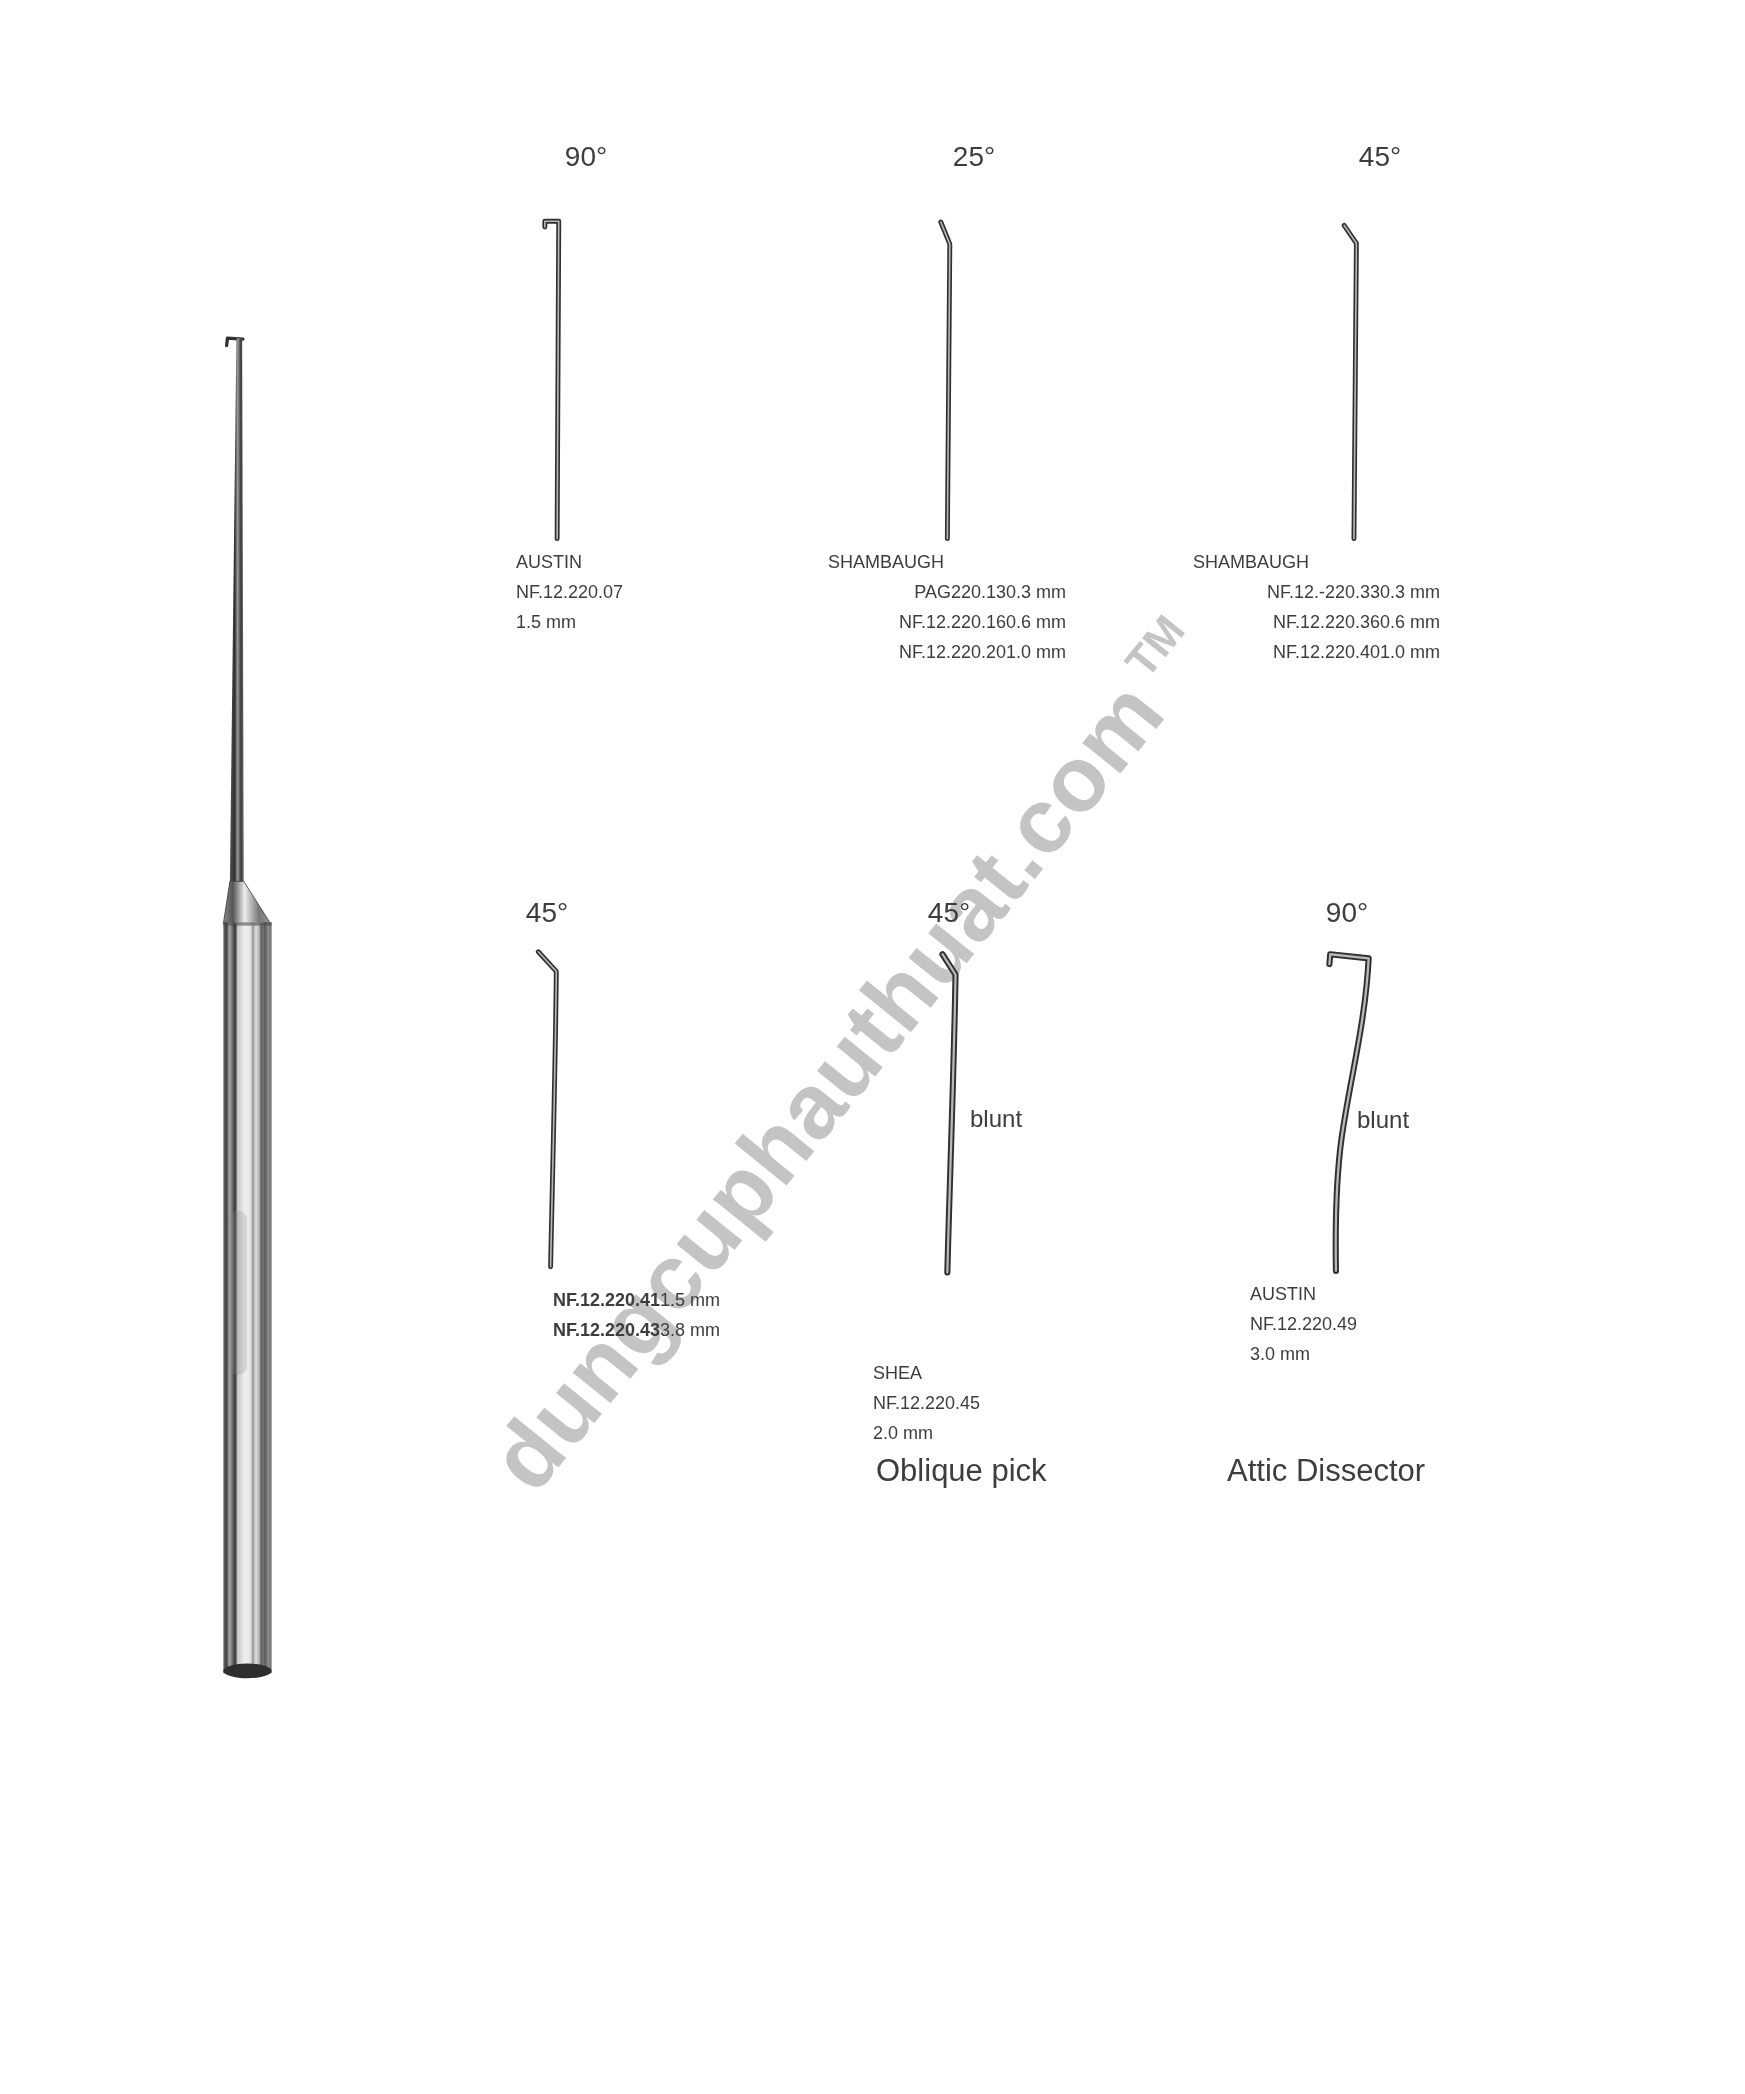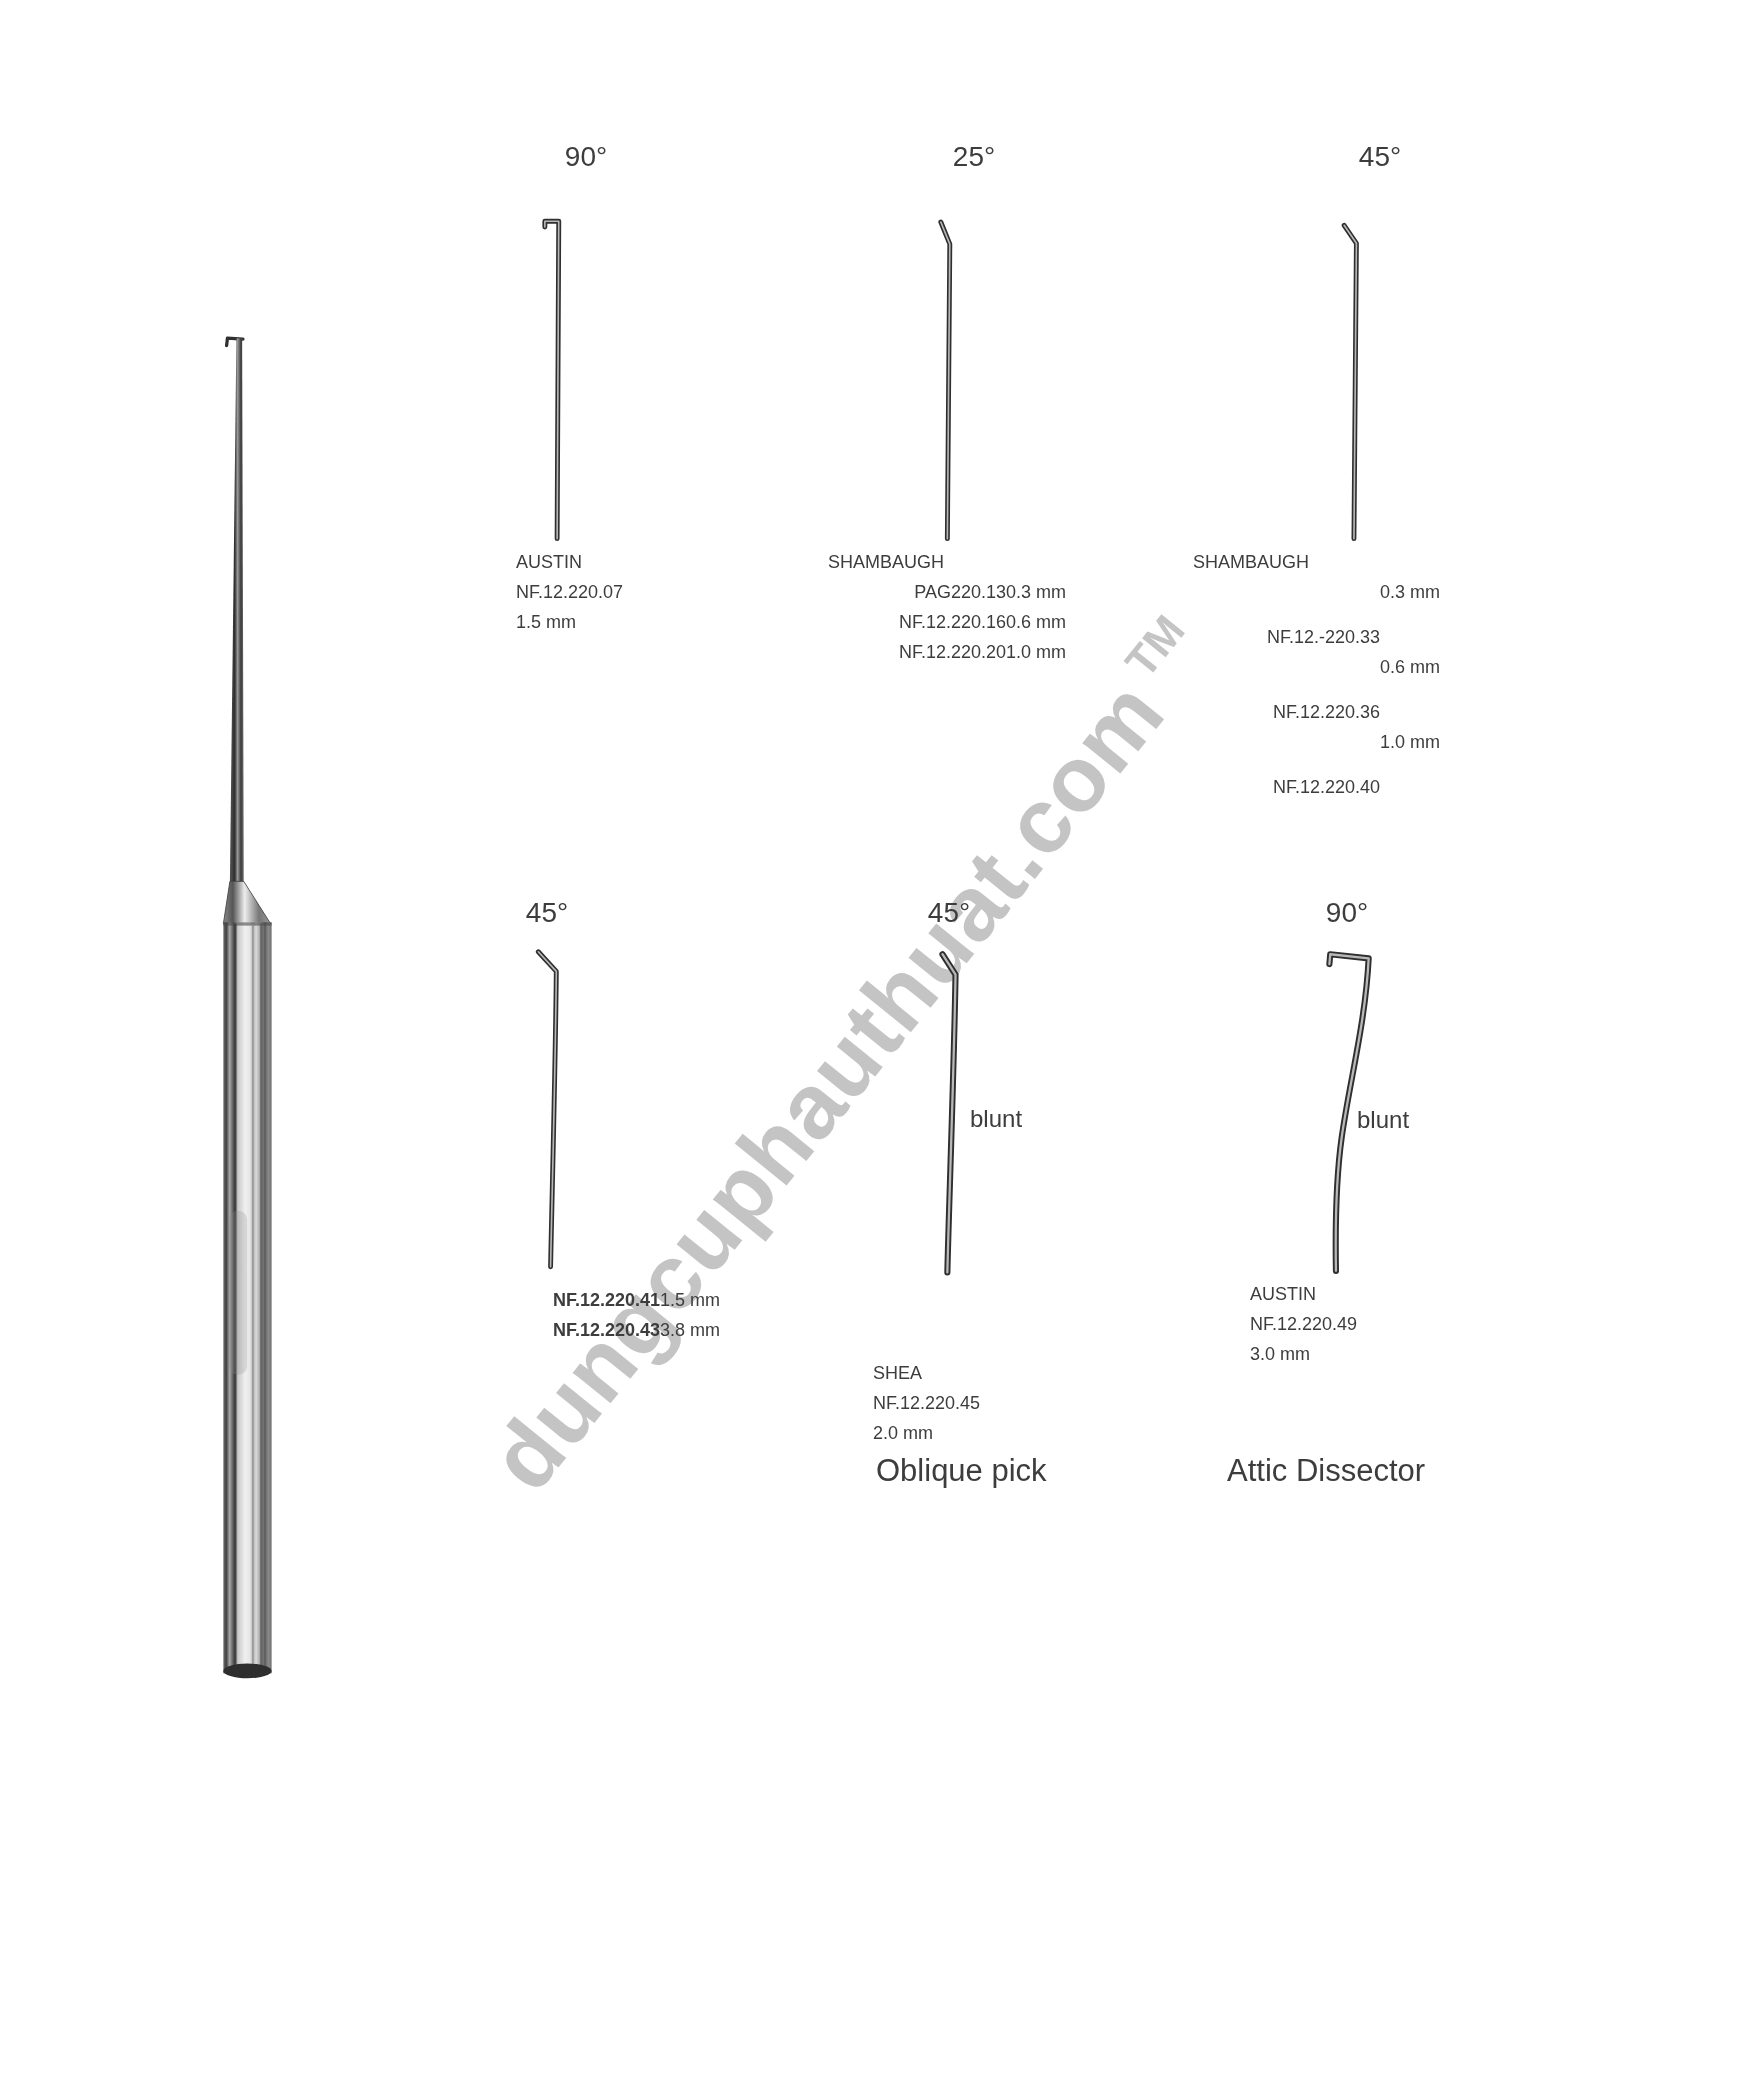--- a/index.html
+++ b/index.html
@@ -20,21 +20,21 @@
   .block {
     position:absolute;
     font-size:18px;
     line-height:30px;
     white-space:nowrap;
   }
   .vline { display:flex;text-align:right; }
   .vcode { display:inline-block; }
   .w212 { min-width:173px;font-weight:bold; }
   .w218 { min-width:178px; }
-  .w228 { min-width:187px;margin-top:45px; }
+  .w228 { min-width:187px; }
   .note {
     position:absolute;
     font-size:24px;
     white-space:nowrap;
     text-align:center;
   }
   .caption {
     position:absolute;
     font-size:31px;
     white-space:nowrap;

